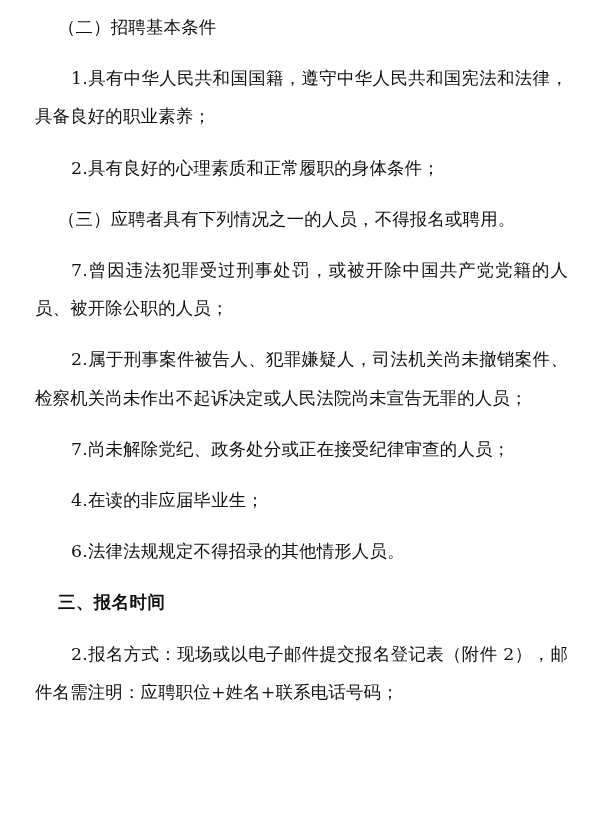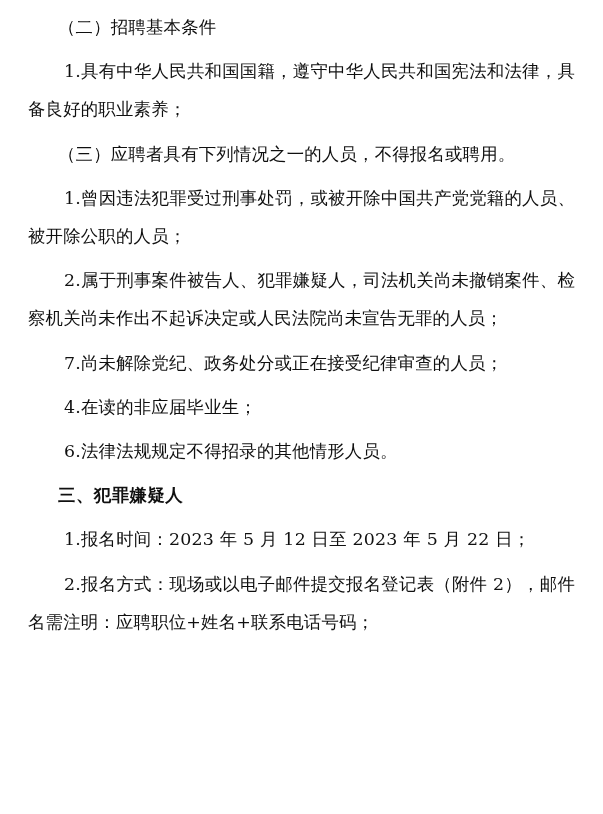--- a/index.html
+++ b/index.html
@@ -23,21 +23,21 @@
   }
   .doc {
     display: block;
   }
   .para {
     font-size: 17.4px;
     line-height: 38.2px;
     letter-spacing: 0.2px;
     text-align: justify;
     text-justify: inter-ideograph;
-    margin: 6px;
+    margin: 13px;
     white-space: pre-wrap;
     word-break: break-all;
   }
   .heading {
     font-family: "DejaVu Sans", "Liberation Sans", sans-serif;
     font-weight: bold;
     font-size: 17.4px;
     line-height: 38.2px;
     margin: 0;
     letter-spacing: 0.5px;
@@ -52,37 +52,37 @@
 </head>
 <body>
 
 <div class="page">
   <div class="doc">
 
     <p class="sub-heading" style="text-indent:36px">（二）招聘基本条件</p>
 
     <p class="para" style="text-indent:36px">1.具有中华人民共和国国籍，遵守中华人民共和国宪法和法律，具备良好的职业素养；</p>
 
+    <p class="para" style="text-indent:36px">2.具有良好的心理素质和正常履职的身体条件；</p>
 
 
 
     <p class="sub-heading" style="text-indent:36px">（三）应聘者具有下列情况之一的人员，不得报名或聘用。</p>
 
-    <p class="para" style="text-indent:36px">1.曾因违法犯罪受过刑事处罚，或被开除中国共产党党籍的人员、被开除公职的人员；</p>
+    <p class="para" style="text-indent:36px">7.曾因违法犯罪受过刑事处罚，或被开除中国共产党党籍的人员、被开除公职的人员；</p>
 
     <p class="para" style="text-indent:36px">2.属于刑事案件被告人、犯罪嫌疑人，司法机关尚未撤销案件、检察机关尚未作出不起诉决定或人民法院尚未宣告无罪的人员；</p>
 
     <p class="para" style="text-indent:36px">7.尚未解除党纪、政务处分或正在接受纪律审查的人员；</p>
 
     <p class="para" style="text-indent:36px">4.在读的非应届毕业生；</p>
 
 
     <p class="para" style="text-indent:36px">6.法律法规规定不得招录的其他情形人员。</p>
 
-    <p class="heading" style="text-indent:36px">三、犯罪嫌疑人</p>
+    <p class="heading" style="text-indent:36px">三、报名时间</p>
 
 
-    <p class="para" style="text-indent:36px">1.报名时间：2023 年 5 月 12 日至 2023 年 5 月 22 日；</p>
 
     <p class="para" style="text-indent:36px">2.报名方式：现场或以电子邮件提交报名登记表（附件 2），邮件名需注明：应聘职位+姓名+联系电话号码；</p>
 
   </div>
 </div>
 
 </body></html>

